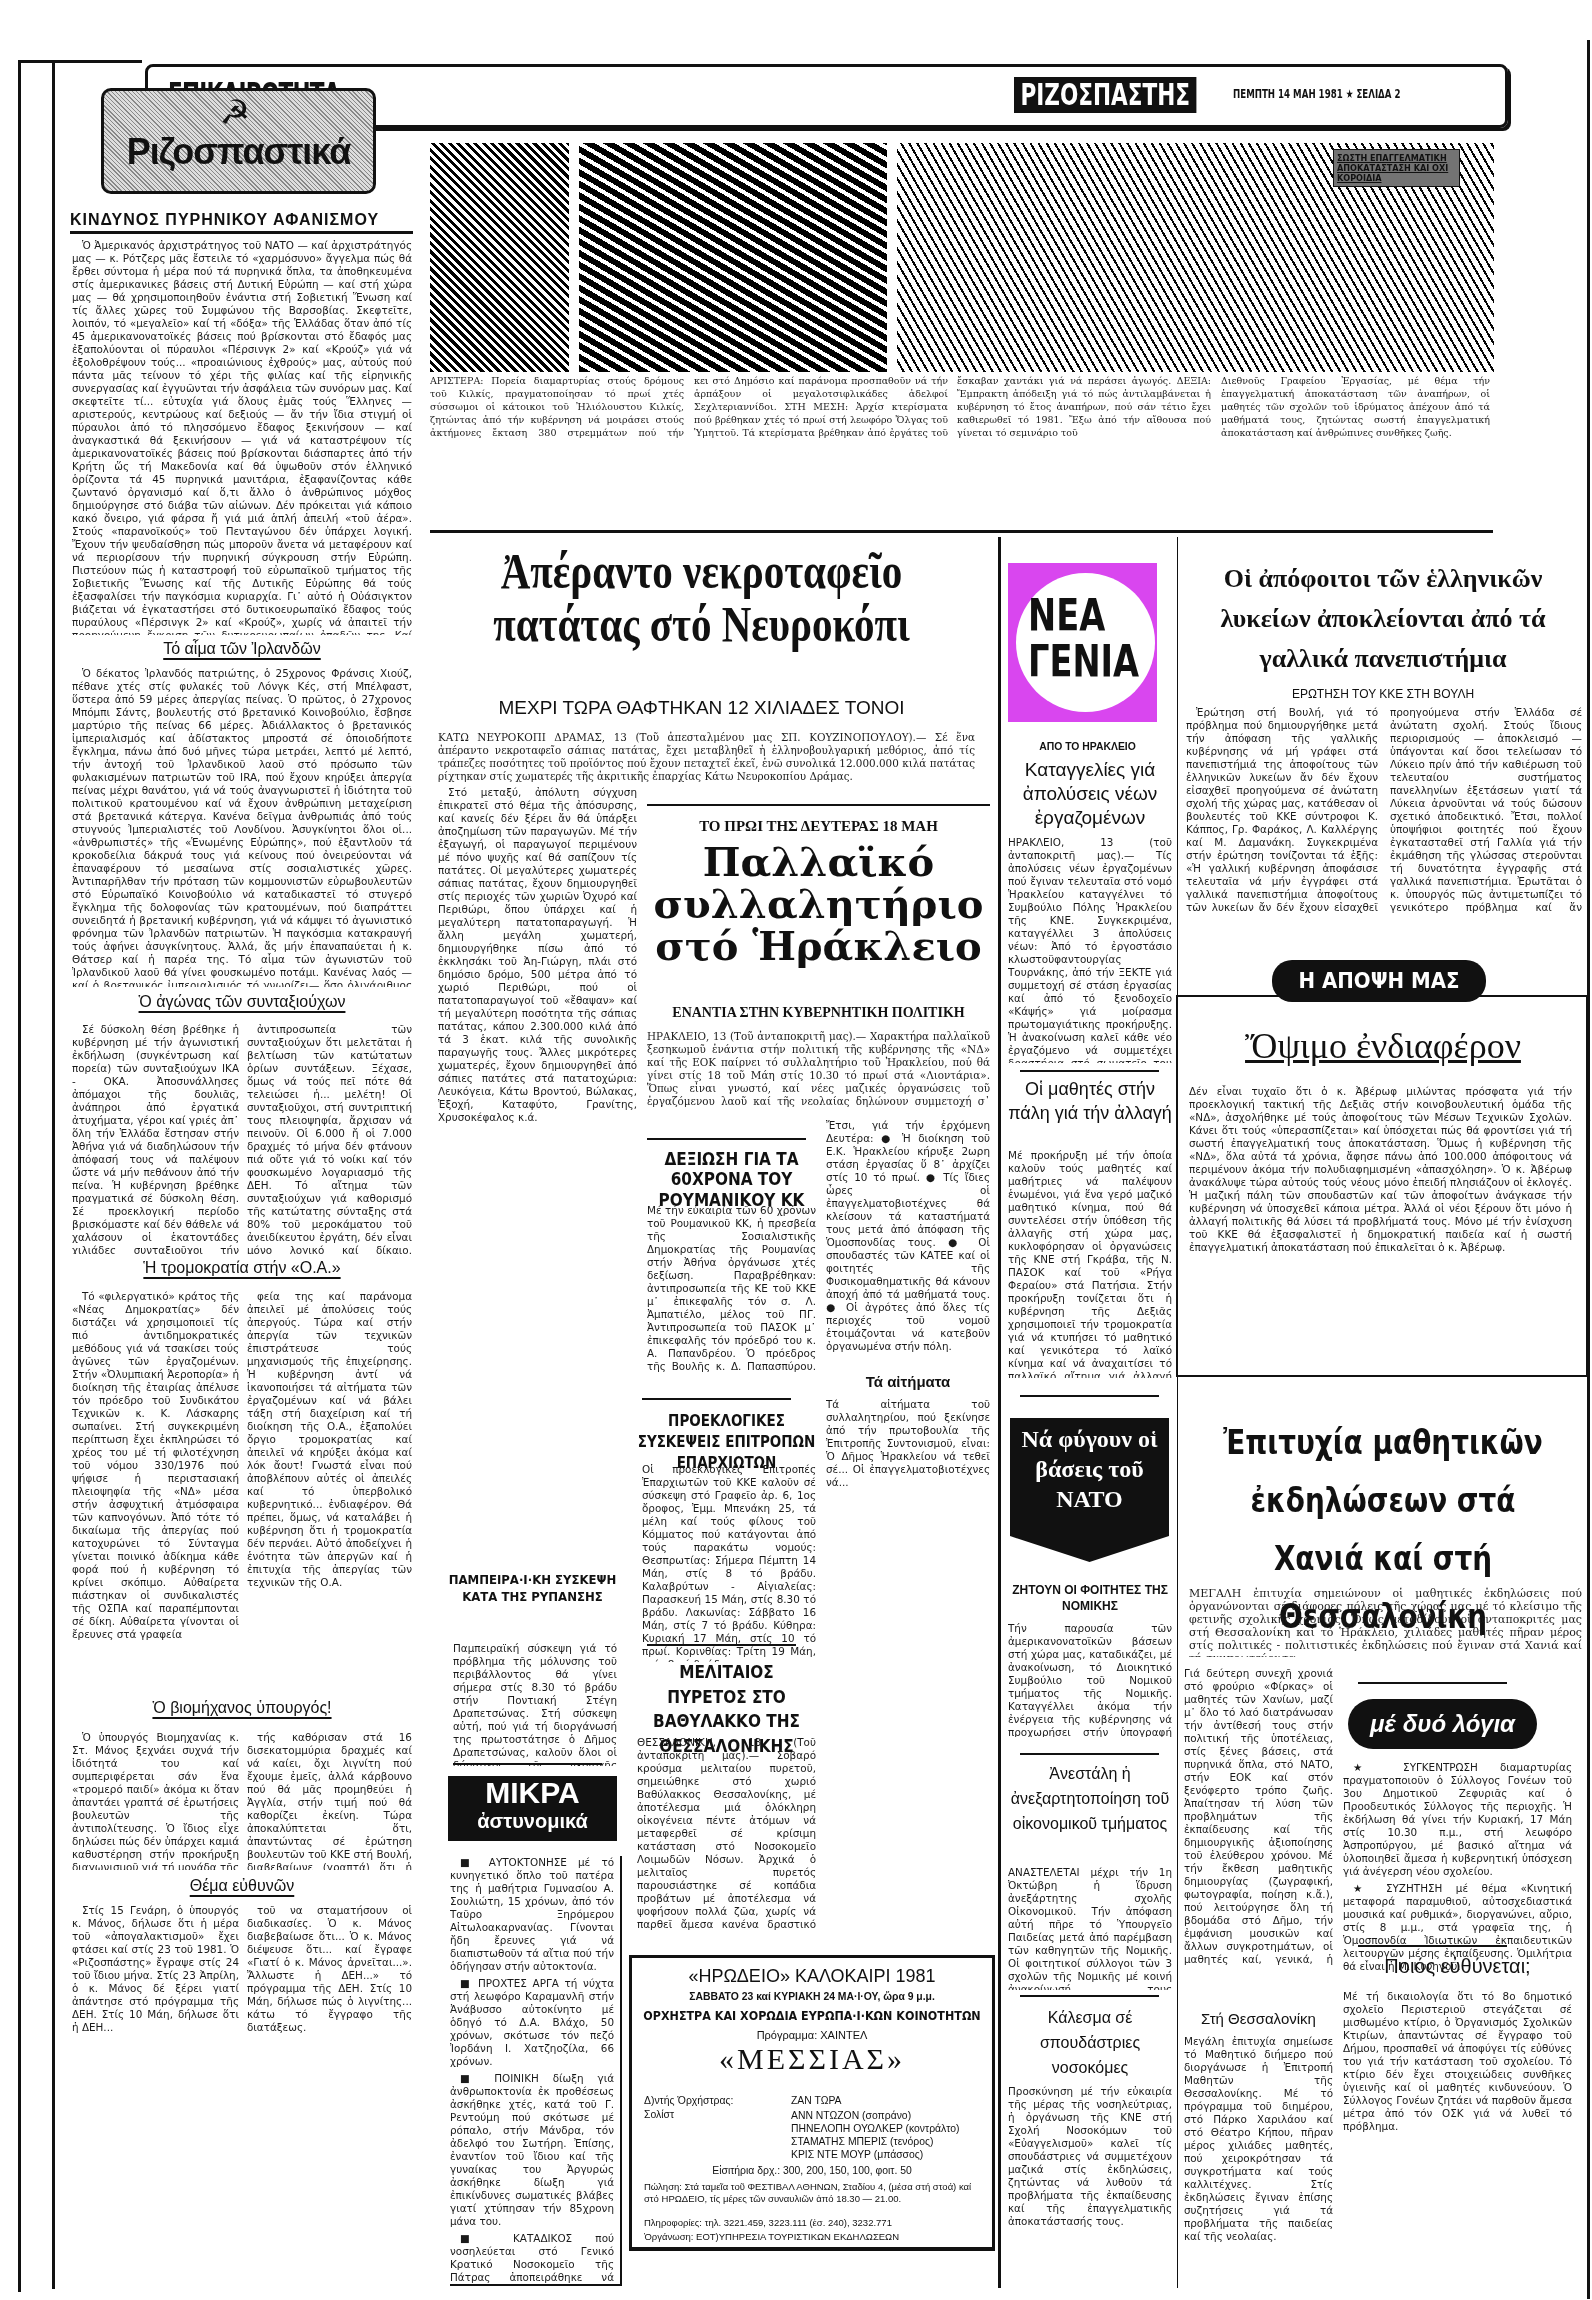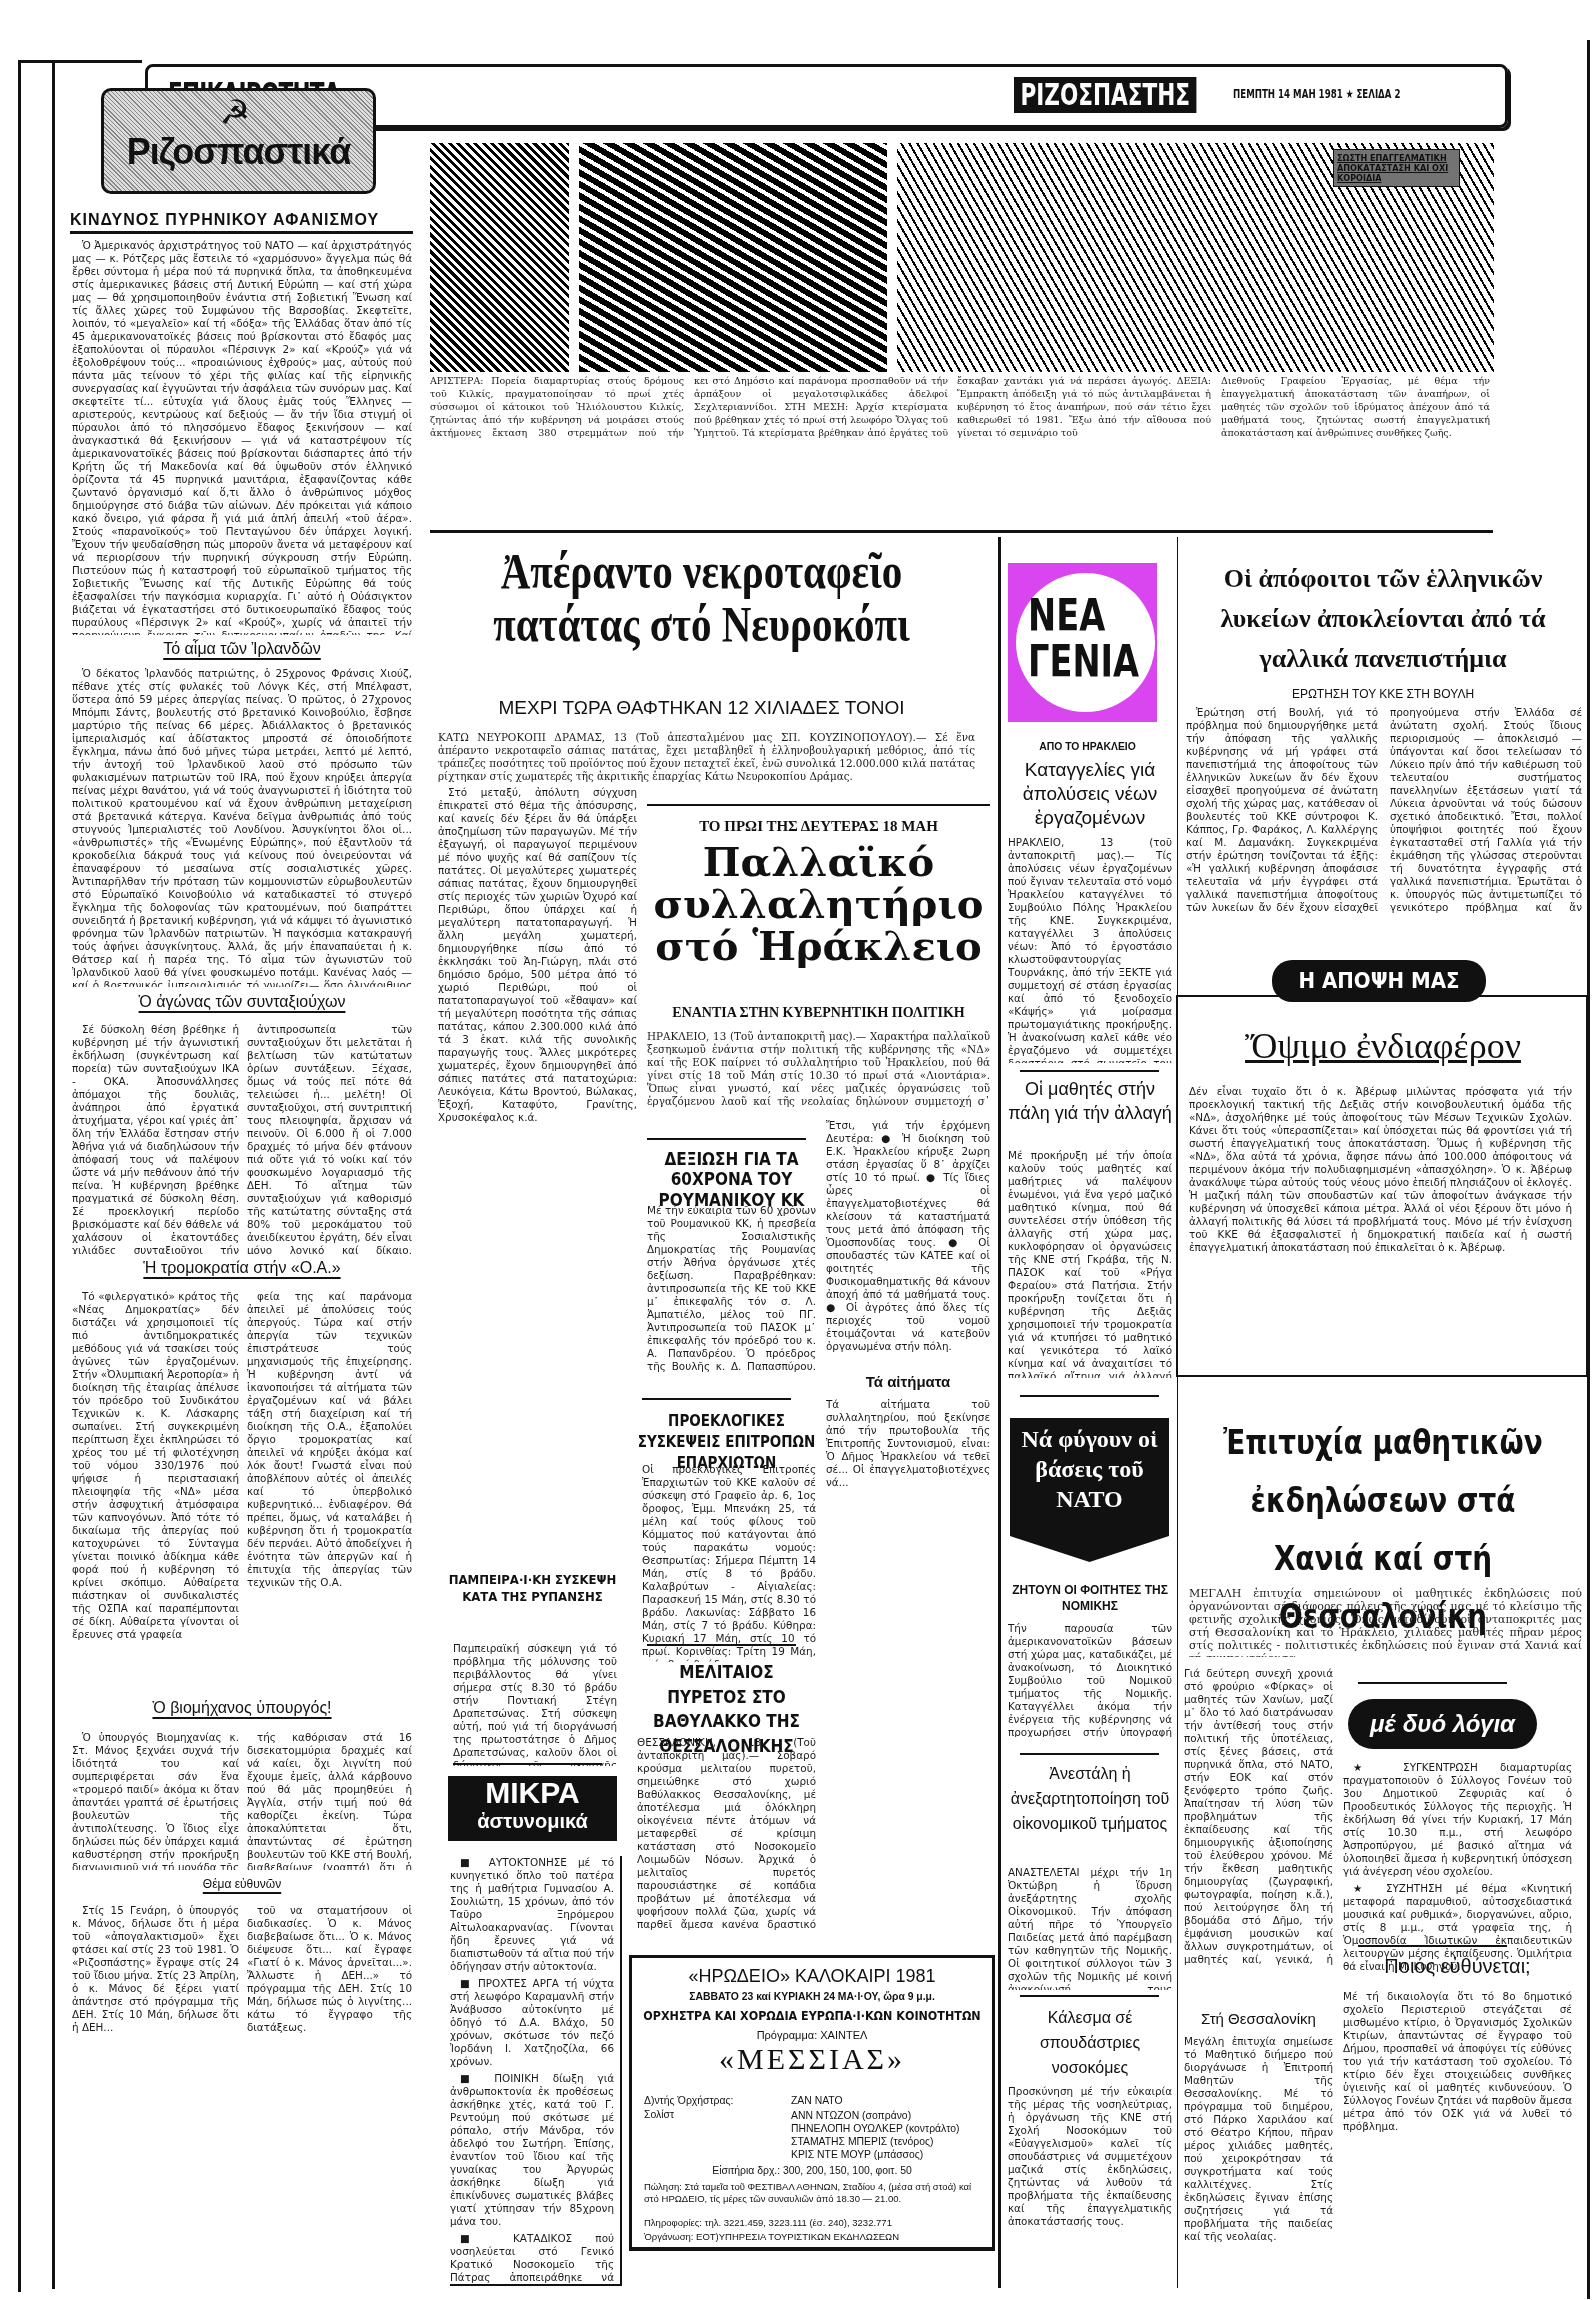--- a/index.html
+++ b/index.html
@@ -62,21 +62,21 @@
   </div>
 
 <div class="abs sans ul" style="left:72px;top:1699px;width:340px;text-align:center;font-size:16px;">Ὁ βιομήχανος ὑπουργός!</div>
 <div class="abs col-text" style="left:72px;top:1731px;width:167px;height:139px;overflow:hidden;">
     <p>Ὁ ὑπουργός Βιομηχανίας κ. Στ. Μάνος ξεχνάει συχνά τήν ἰδιότητά του καί συμπεριφέρεται σάν ἕνα «τρομερό παιδί» ἀκόμα κι ὅταν ἀπαντάει γραπτά σέ ἐρωτήσεις βουλευτῶν τῆς ἀντιπολίτευσης. Ὁ ἴδιος εἶχε δηλώσει πώς δέν ὑπάρχει καμιά καθυστέρηση στήν προκήρυξη διαγωνισμοῦ γιά τή μονάδα τῆς ΔΕΗ στή Μεγαλόπολη. Καί ἀργότερα ἰσχυρίστηκε ὅτι ὁ ἀγωγός... προχωρεῖ.</p>
   </div>
 <div class="abs col-text" style="left:247px;top:1731px;width:165px;height:139px;overflow:hidden;">
     <p>τής καθόρισαν στά 16 δισεκατομμύρια δραχμές καί νά καίει, ὄχι λιγνίτη πού ἔχουμε ἐμεῖς, ἀλλά κάρβουνο πού θά μᾶς προμηθεύει ἡ Ἀγγλία, στήν τιμή πού θά καθορίζει ἐκείνη. Τώρα ἀποκαλύπτεται ὅτι, ἀπαντώντας σέ ἐρώτηση βουλευτῶν τοῦ ΚΚΕ στή Βουλή, διαβεβαίωνε (γραπτά) ὅτι ἡ ΔΕΗ δέν εἶναι μέλος τοῦ Συνδέσμου Ἑλλήνικῶν Βιομηχάνων. Τώρα ἀποδείχνεται ὅτι ἡ ΔΕΗ εἶναι μέλος τοῦ ΣΕΒ ἀπό τό 1979 καί πληρώνει συνδρομή πάνω ἀπό 225.000 δραχμές. Ἔτσι ὁ ὑπουργός... ξεχνάει!</p>
   </div>
 
-<div class="abs sans ul" style="left:72px;top:1877px;width:340px;text-align:center;font-size:12px;">Θέμα εὐθυνῶν</div>
+<div class="abs sans ul" style="left:72px;top:1877px;width:340px;text-align:center;font-size:16px;">Θέμα εὐθυνῶν</div>
 <div class="abs col-text" style="left:72px;top:1904px;width:167px;height:179px;overflow:hidden;">
     <p>Στίς 15 Γενάρη, ὁ ὑπουργός κ. Μάνος, δήλωσε ὅτι ἡ μέρα τοῦ «ἀπογαλακτισμοῦ» ἔχει φτάσει καί στίς 23 τοῦ 1981. Ὁ «Ριζοσπάστης» ἔγραψε στίς 24 τοῦ ἴδιου μήνα. Στίς 23 Ἀπρίλη, ὁ κ. Μάνος δέ ξέρει γιατί ἀπάντησε στό πρόγραμμα τῆς ΔΕΗ. Στίς 10 Μάη, δήλωσε ὅτι ἡ ΔΕΗ...</p>
   </div>
 <div class="abs col-text" style="left:247px;top:1904px;width:165px;height:179px;overflow:hidden;">
     <p>τοῦ να σταματήσουν οἱ διαδικασίες. Ὁ κ. Μάνος διαβεβαίωσε ὅτι... Ὁ κ. Μάνος διέψευσε ὅτι... καί ἔγραφε «Γιατί ὁ κ. Μάνος ἀρνεῖται...». Ἄλλωστε ἡ ΔΕΗ...» τό πρόγραμμα τῆς ΔΕΗ. Στίς 10 Μάη, δήλωσε πώς ὁ λιγνίτης... κάτω τό ἔγγραφο τῆς διατάξεως.</p>
   </div>
 
 <div class="photo" style="left:430px;top:143px;width:139px;height:229px;"></div>
 <div class="photo" style="left:579px;top:143px;width:308px;height:229px;background:repeating-linear-gradient(30deg,#222 0 6px,#f0f0f0 6px 10px);"></div>
 <div class="photo" style="left:897px;top:143px;width:597px;height:229px;background:repeating-linear-gradient(60deg,#fff 0 5px,#333 5px 7px);"></div>
@@ -132,21 +132,21 @@
 <div class="abs cond" style="left:637px;top:1660px;width:179px;text-align:center;font-size:17px;font-weight:bold;line-height:1.45;">ΜΕΛΙΤΑΙΟΣ ΠΥΡΕΤΟΣ ΣΤΟ ΒΑΘΥΛΑΚΚΟ ΤΗΣ ΘΕΣΣΑΛΟΝΙΚΗΣ</div>
 <div class="abs col-text" style="left:637px;top:1736px;width:179px;height:194px;overflow:hidden;">ΘΕΣΣΑΛΟΝΙΚΗ, 13 (Τοῦ ἀνταποκριτῆ μας).— Σοβαρό κρούσμα μελιταίου πυρετοῦ, σημειώθηκε στό χωριό Βαθύλακκος Θεσσαλονίκης, μέ ἀποτέλεσμα μιά ὁλόκληρη οἰκογένεια πέντε ἀτόμων νά μεταφερθεῖ σέ κρίσιμη κατάσταση στό Νοσοκομεῖο Λοιμωδῶν Νόσων. Ἀρχικά ὁ μελιταῖος πυρετός παρουσιάστηκε σέ κοπάδια προβάτων μέ ἀποτέλεσμα νά ψοφήσουν πολλά ζῶα, χωρίς νά παρθεῖ ἄμεσα κανένα δραστικό μέτρο ἀπό τίς ἁρμόδιες ἀρχές. Λίγες μέρες μετά, προσβλήθηκαν ἀπό τήν ἐπικίνδυνη αὐτή ἀσθένεια ὁ κτηνοτρόφος Σ. Σωτηρόπουλος, ἡ γυναίκα του καί τά τρία παιδιά τους.</div>
 
 <div class="abs" style="left:629px;top:1955px;width:360px;height:289px;border:3px solid #111;border-bottom-width:4px;">
   <div class="sans" style="text-align:center;font-size:18px;margin-top:8px;">«ΗΡΩΔΕΙΟ» ΚΑΛΟΚΑΙΡΙ 1981</div>
   <div class="sans" style="text-align:center;font-size:10.4px;font-weight:bold;margin-top:4px;">ΣΑΒΒΑΤΟ 23 καί ΚΥΡΙΑΚΗ 24 ΜΑ·Ι·ΟΥ, ὥρα 9 μ.μ.</div>
   <div class="cond" style="text-align:center;font-size:12.4px;font-weight:bold;margin-top:6px;white-space:nowrap;">ΟΡΧΗΣΤΡΑ ΚΑΙ ΧΟΡΩΔΙΑ ΕΥΡΩΠΑ·Ι·ΚΩΝ ΚΟΙΝΟΤΗΤΩΝ</div>
   <div class="sans" style="text-align:center;font-size:11px;margin-top:6px;">Πρόγραμμα: ΧΑΙΝΤΕΛ</div>
   <div class="serif" style="text-align:center;font-size:30px;letter-spacing:3px;line-height:36px;">«ΜΕΣΣΙΑΣ»</div>
   <div class="abs sans" style="left:12px;top:137px;font-size:10.4px;">Δ)ντής Ὀρχήστρας:</div>
-  <div class="abs sans" style="left:159px;top:137px;font-size:10.4px;">ΖΑΝ ΝΑΤΟ</div>
+  <div class="abs sans" style="left:159px;top:137px;font-size:10.4px;">ΖΑΝ ΤΩΡΑ</div>
   <div class="abs sans" style="left:12px;top:151px;font-size:10.4px;">Σολίστ</div>
   <div class="abs sans" style="left:159px;top:151px;font-size:10.4px;line-height:13px;">
     <div>ΑΝΝ ΝΤΩΖΟΝ (σοπράνο)</div>
     <div>ΠΗΝΕΛΟΠΗ ΟΥΩΛΚΕΡ (κοντράλτο)</div>
     <div>ΣΤΑΜΑΤΗΣ ΜΠΕΡΙΣ (τενόρος)</div>
     <div>ΚΡΙΣ ΝΤΕ ΜΟΥΡ (μπάσσος)</div>
   </div>
   <div class="abs sans" style="left:0;top:207px;width:360px;text-align:center;font-size:10.4px;">Εἰσιτήρια δρχ.: 300, 200, 150, 100, φοιτ. 50</div>
   <div class="abs sans" style="left:12px;top:223px;width:338px;font-size:9.5px;line-height:12px;">Πώληση: Στά ταμεῖα τοῦ ΦΕΣΤΙΒΑΛ ΑΘΗΝΩΝ, Σταδίου 4, (μέσα στή στοά) καί στό ΗΡΩΔΕΙΟ, τίς μέρες τῶν συναυλιῶν ἀπό 18.30 — 21.00.</div>
   <div class="abs sans" style="left:12px;top:259px;width:338px;font-size:9.5px;">Πληροφορίες: τηλ. 3221.459, 3223.111 (ἐσ. 240), 3232.771</div>

